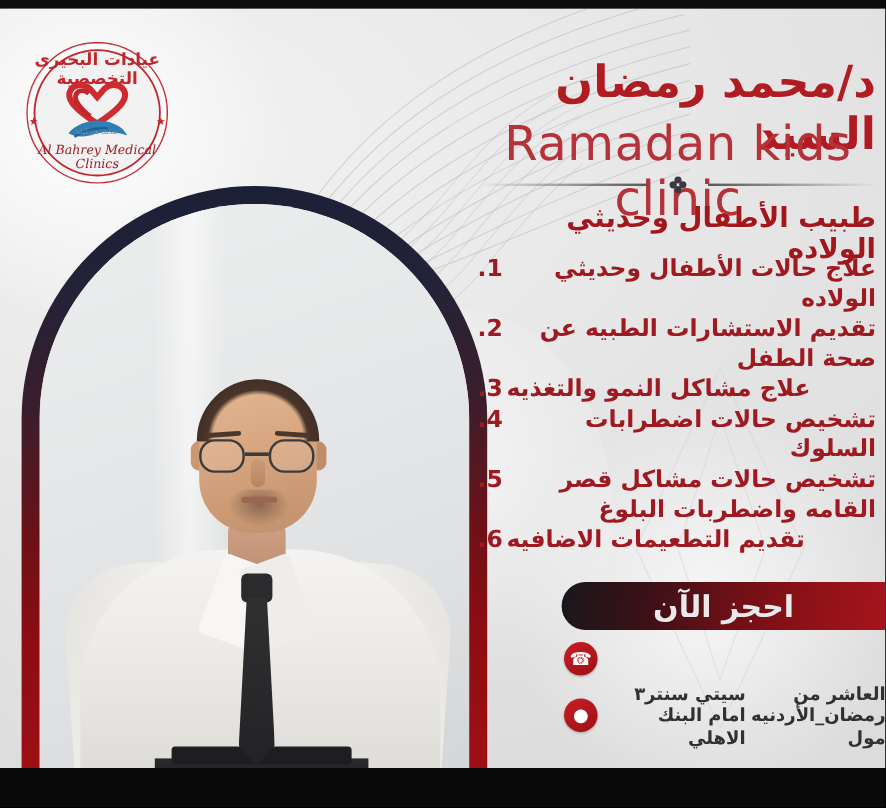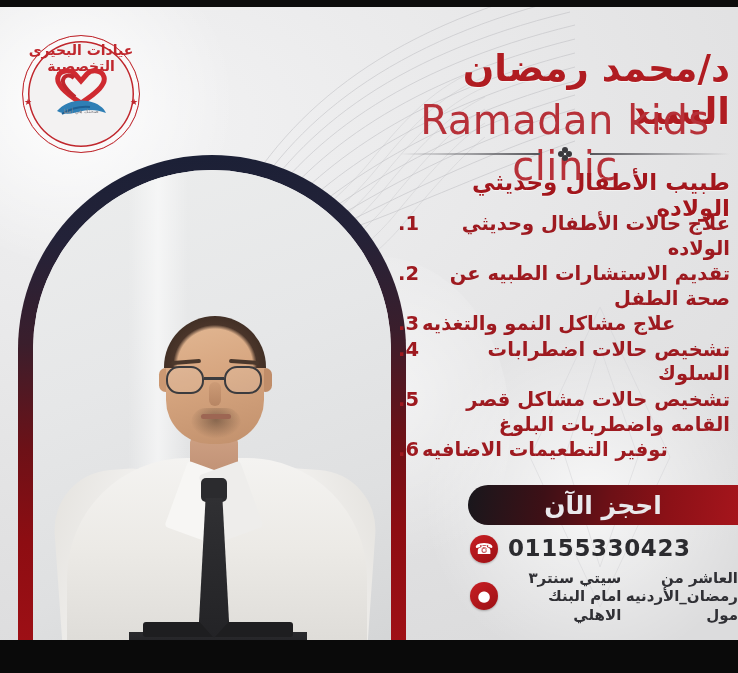--- a/index.html
+++ b/index.html
@@ -256,20 +256,21 @@
         <path d="M27,35 C10,24 2,16 4,9 C6,2 16,1 21,6 L27,13 L33,6 C38,1 48,2 50,9 C52,16 44,24 27,35 Z" fill="none" stroke="#cf2a30" stroke-width="5"></path>
         <path d="M20,10 C16,6 10,7 9,12 C8,17 14,23 21,29" fill="none" stroke="#c0272d" stroke-width="4"></path>
       </svg>
       <svg class="logo-hand" viewBox="0 0 54 22">
         <path d="M3,14 C10,6 22,2 34,4 C44,6 50,11 52,16 C44,13 36,12 28,14 C20,16 12,19 3,14 Z" fill="#2f7fb5"></path>
         <path d="M8,17 C16,12 26,9 36,10" fill="none" stroke="#1d5f93" stroke-width="2"></path>
       </svg>
       <div class="logo-tag">صحتك هي أملنا</div>
       <span class="star star-l">★</span>
       <span class="star star-r">★</span>
+      <div class="logo-en">Al Bahrey Medical Clinics</div>
     </div>
 
     <div class="arch-wrap">
       <div class="arch-ring"></div>
       <div class="arch-inner">
         <div class="photo">
           <div class="ph-bg"></div>
           <div class="ph-wallline"></div>
           <div class="shoulderL"></div>
           <div class="shoulderR"></div>
@@ -332,32 +333,31 @@
         </div>
         <div class="srv">
           <span class="srv-txt">تشخيص حالات اضطرابات السلوك</span>
           <span class="srv-num">4.</span>
         </div>
         <div class="srv">
           <span class="srv-txt">تشخيص حالات مشاكل قصر القامه واضطربات البلوغ</span>
           <span class="srv-num">5.</span>
         </div>
         <div class="srv">
-          <span class="srv-txt">توفير التطعيمات الاضافيه</span>
+          <span class="srv-txt">تقديم التطعيمات الاضافيه</span>
           <span class="srv-num">6.</span>
         </div>
       </div>
 
       <div class="cta">احجز الآن</div>
 
       <div class="contact">
         <div class="c-row">
           <span class="c-ico">☎</span>
           <span class="phones">
-            <span class="phone">01155330423</span>
           </span>
         </div>
         <div class="c-row">
           <span class="c-ico">●</span>
           <span class="addr">
             <span class="addr-line">العاشر من رمضان_الأردنيه مول</span>
             <span class="addr-line">سيتي سنتر٣ امام البنك الاهلي</span>
           </span>
         </div>
       </div>

